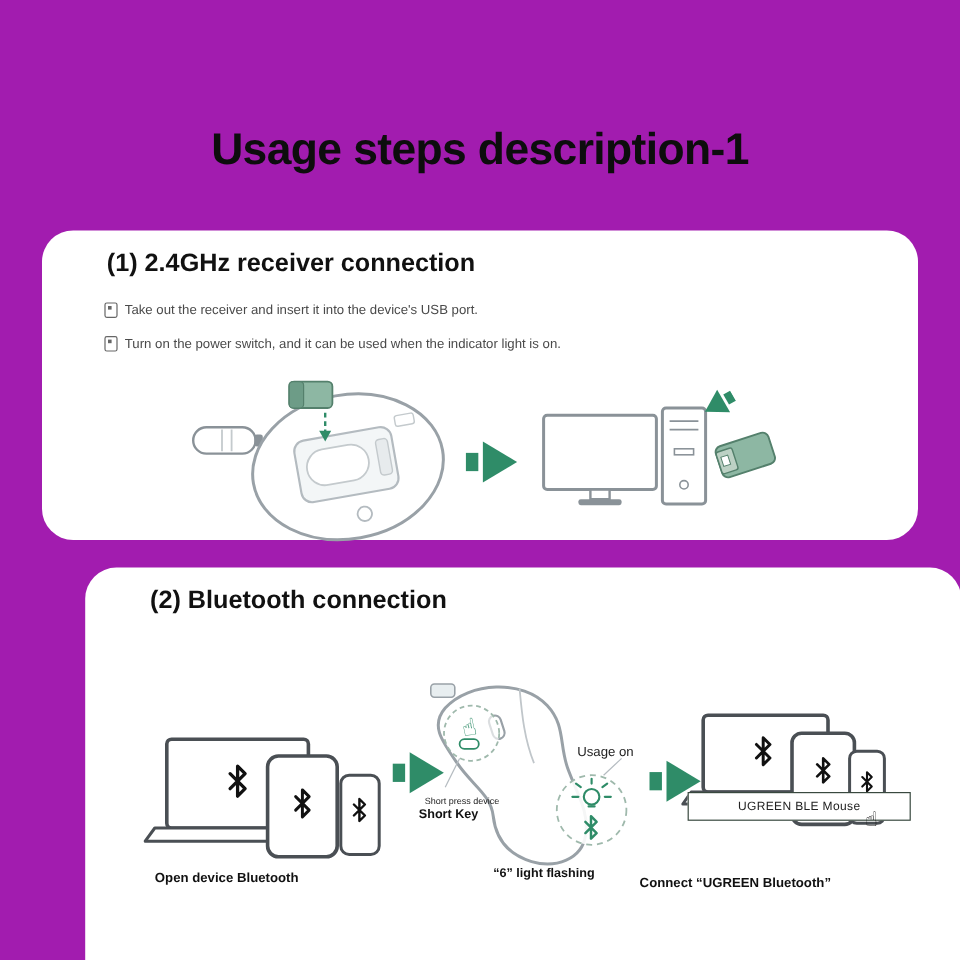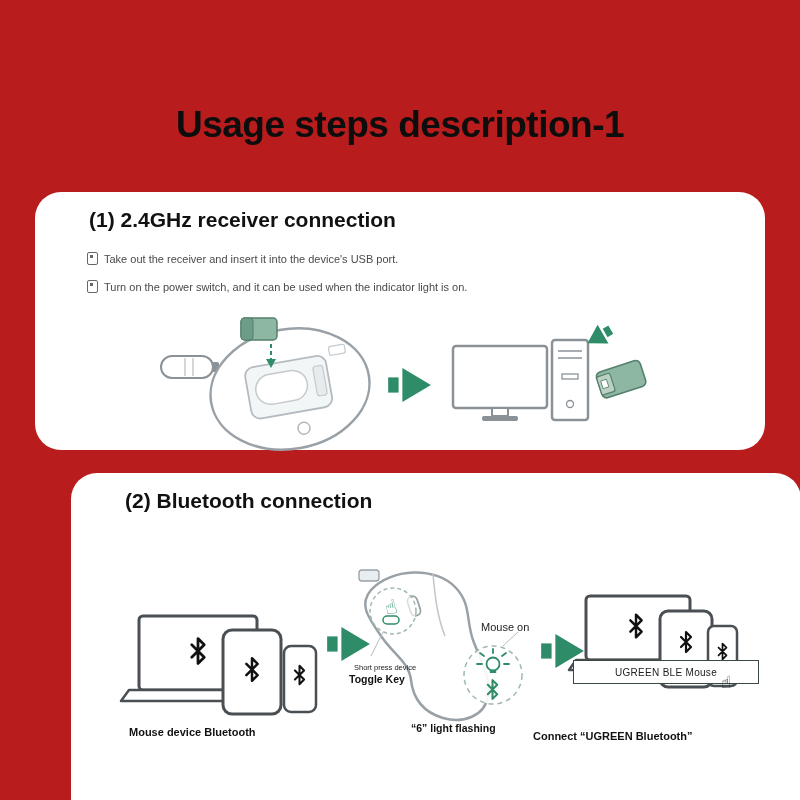--- a/index.html
+++ b/index.html
@@ -1,18 +1,18 @@
 <!DOCTYPE html>
 <html><head>
 <meta charset="utf-8">
 <style>
   html,body{margin:0;padding:0;}
   .page{
     position:relative;width:800px;height:800px;overflow:hidden;
-    background:#b91c1c;
+    background:#a21caf;
     font-family:"Liberation Sans","DejaVu Sans",sans-serif;
     color:#111;
   }
   .title{
     position:absolute;left:0;top:104px;width:100%;margin:0;
     text-align:center;font-size:37px;font-weight:bold;letter-spacing:-0.5px;color:#0d0d0d;
   }
   .card{
     position:absolute;left:35px;width:730px;background:#fff;border-radius:26px;
   }
@@ -216,21 +216,21 @@
         <use href="#bt" x="645" y="84" width="13" height="19" color="#111"></use>
       </g>
     </svg>
 
     <div class="banner">
       <span>UGREEN BLE Mouse</span>
     </div>
     <span class="hand hand-tap">☝</span>
     <span class="hand hand-cursor">☝</span>
 
-    <div class="lbl lbl-open">Mouse device Bluetooth</div>
+    <div class="lbl lbl-open">Open device Bluetooth</div>
     <div class="lbl lbl-short">Short press device</div>
-    <div class="lbl lbl-toggle">Toggle Key</div>
-    <div class="lbl lbl-power">Mouse on</div>
+    <div class="lbl lbl-toggle">Short Key</div>
+    <div class="lbl lbl-power">Usage on</div>
     <div class="lbl lbl-flash">“6” light flashing</div>
     <div class="lbl lbl-connect">Connect “UGREEN Bluetooth”</div>
   </section>
 
 </div>
 
 </body></html>

